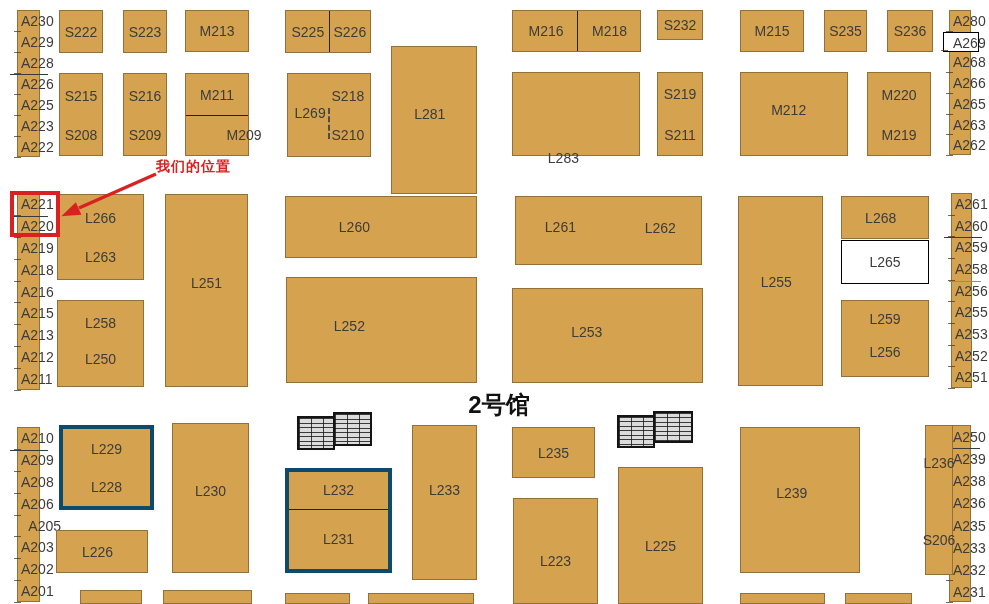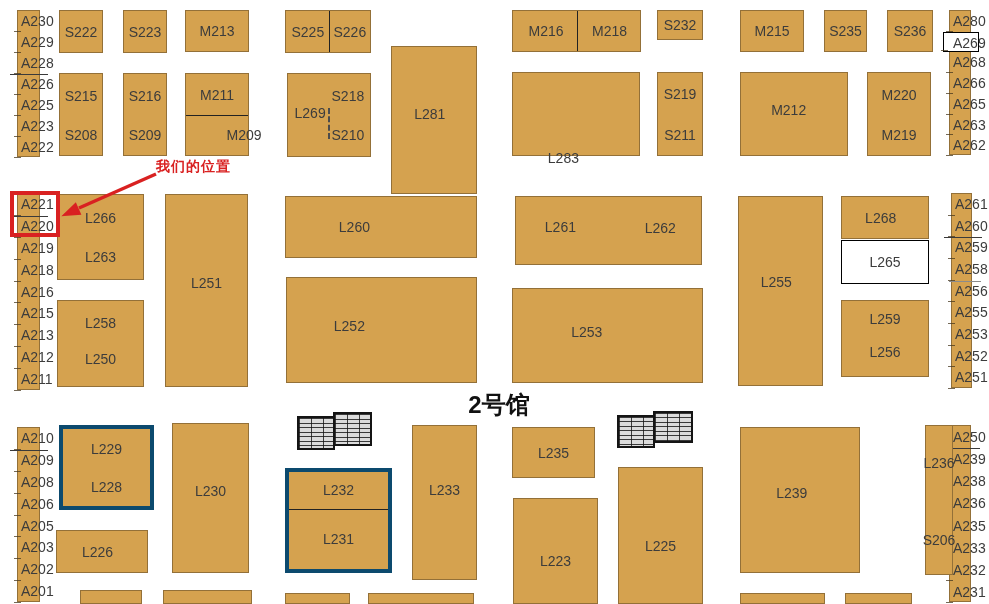--- a/index.html
+++ b/index.html
@@ -62,21 +62,21 @@
         <div class="strip-row" style="top: 109.444px; height: 21.8889px; line-height: 21.8889px;"><span>A215</span></div>
         <div class="strip-row" style="top: 131.333px; height: 21.8889px; line-height: 21.8889px;"><span>A213</span></div>
         <div class="strip-row" style="top: 153.222px; height: 21.8889px; line-height: 21.8889px;"><span>A212</span></div>
         <div class="strip-row" style="top: 175.111px; height: 21.8889px; line-height: 21.8889px;"><span>A211</span></div>
       </div>
       <div class="strip" style="left: 17px; top: 427px; width: 23px; height: 175px;">
         <div class="strip-row divided" style="top: 0px; height: 21.875px; line-height: 21.875px;"><span>A210</span></div>
         <div class="strip-row" style="top: 21.875px; height: 21.875px; line-height: 21.875px;"><span>A209</span></div>
         <div class="strip-row" style="top: 43.75px; height: 21.875px; line-height: 21.875px;"><span>A208</span></div>
         <div class="strip-row" style="top: 65.625px; height: 21.875px; line-height: 21.875px;"><span>A206</span></div>
-        <div class="strip-row" style="top: 87.5px; height: 21.875px; line-height: 21.875px;"><span>A205</span></div>
+        <div class="strip-row" style="top: 87.5px; height: 21.875px; line-height: 21.875px; text-align: right;"><span>A205</span></div>
         <div class="strip-row" style="top: 109.375px; height: 21.875px; line-height: 21.875px;"><span>A203</span></div>
         <div class="strip-row" style="top: 131.25px; height: 21.875px; line-height: 21.875px;"><span>A202</span></div>
         <div class="strip-row" style="top: 153.125px; height: 21.875px; line-height: 21.875px;"><span>A201</span></div>
       </div>
       <div class="strip" style="left: 949px; top: 10px; width: 22px; height: 145px;">
         <div class="strip-row" style="top: 0px; height: 20.7143px; line-height: 20.7143px;"><span>A280</span></div>
         <div class="strip-row boxed" style="top: 20.7143px; height: 20.7143px; line-height: 20.7143px;"><span>A269</span></div>
         <div class="strip-row" style="top: 41.4286px; height: 20.7143px; line-height: 20.7143px;"><span>A268</span></div>
         <div class="strip-row" style="top: 62.1429px; height: 20.7143px; line-height: 20.7143px;"><span>A266</span></div>
         <div class="strip-row" style="top: 82.8571px; height: 20.7143px; line-height: 20.7143px;"><span>A265</span></div>

